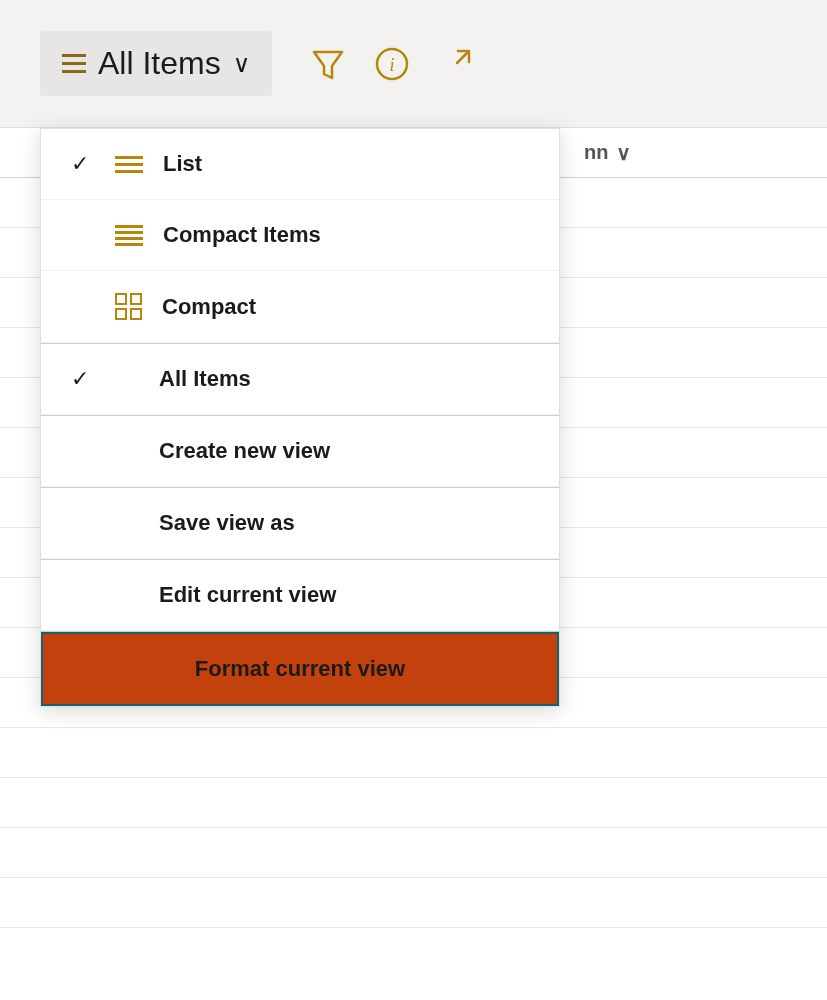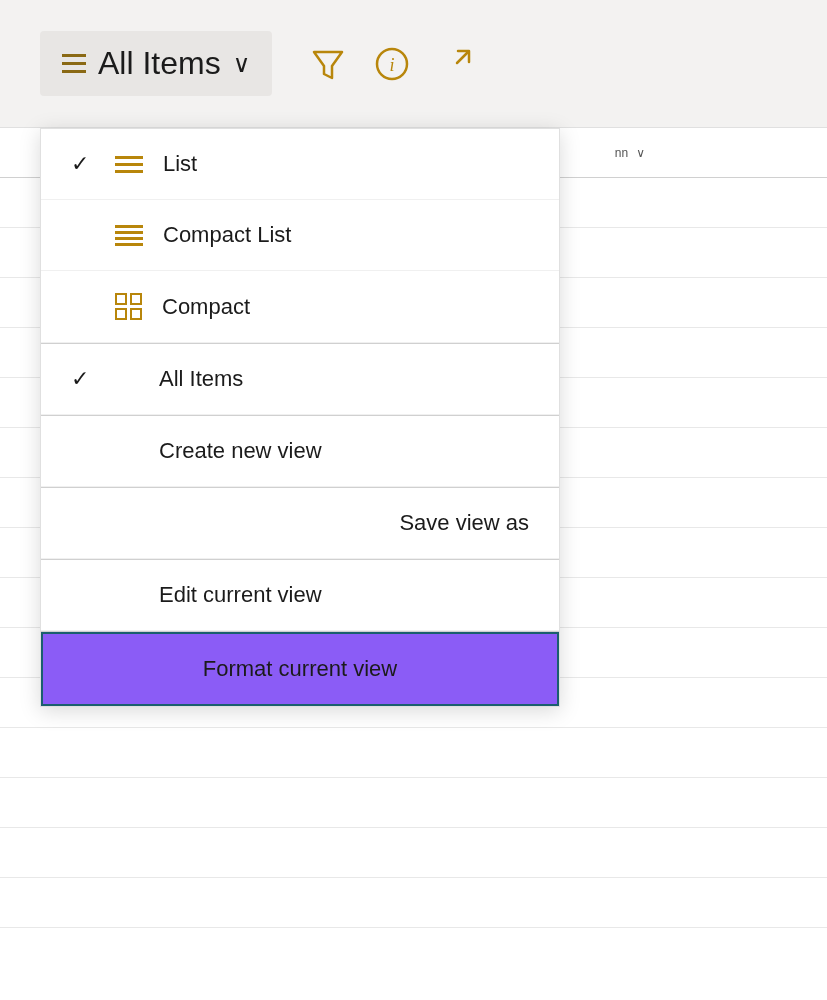--- a/index.html
+++ b/index.html
@@ -104,27 +104,27 @@
     }
 
     .column-text-left {
       font-size: 18px;
       color: #555;
       font-weight: 500;
     }
 
     .column-text-right {
       position: absolute;
-      right: 182px;
+      right: 196px;
       display: flex;
       align-items: center;
       gap: 8px;
-      font-size: 12px;
+      font-size: 20px;
       color: #555;
-      font-weight: 400;
+      font-weight: 700;
     }
 
     
     .dropdown-menu {
       position: absolute;
       top: 128px;
       left: 40px;
       width: 520px;
       background: #ffffff;
       border: 1px solid #e0e0e0;
@@ -143,21 +143,21 @@
       border-bottom: 1px solid #f0f0f0;
       position: relative;
     }
 
     .dropdown-item.selected {
       
     }
 
     .dropdown-item.format-current {
       border: 2.5px solid #1a5f6e;
-      background: #8b5cf6;
+      background: #c2410c;
     }
 
     .checkmark {
       font-size: 22px;
       color: #1b1b1b;
       width: 24px;
       flex-shrink: 0;
     }
 
     .checkmark.empty {
@@ -167,21 +167,21 @@
     .item-icon {
       display: flex;
       align-items: center;
       justify-content: center;
       flex-shrink: 0;
     }
 
     .item-label {
       font-size: 22px;
       color: #1b1b1b;
-      font-weight: 400;
+      font-weight: 700;
     }
 
     .divider {
       height: 1px;
       background: #d0d0d0;
       margin: 0;
     }
 
     
     .list-lines {
@@ -322,21 +322,21 @@
   <div class="dropdown-item">
     <span class="checkmark empty"></span>
     <span class="item-icon">
       <div class="compact-lines">
         <span></span>
         <span></span>
         <span></span>
         <span></span>
       </div>
     </span>
-    <span class="item-label">Compact List</span>
+    <span class="item-label">Compact Items</span>
   </div>
 
   <div class="dropdown-item">
     <span class="checkmark empty"></span>
     <span class="item-icon">
       <div class="gallery-grid">
         <span></span>
         <span></span>
         <span></span>
         <span></span>
@@ -354,21 +354,21 @@
 
   <div class="divider"></div>
 
   <div class="dropdown-item" style="padding-left: 30px; align-items: center;">
     <span class="checkmark empty"></span>
     <span class="item-label" style="margin-left: 44px;">Create new view</span>
   </div>
 
   <div class="divider"></div>
 
-  <div class="dropdown-item" style="padding-left: 30px; justify-content: flex-end;">
+  <div class="dropdown-item" style="padding-left: 30px;">
     <span class="checkmark empty"></span>
     <span class="item-label" style="margin-left: 44px;">Save view as</span>
   </div>
 
   <div class="divider"></div>
 
   <div class="dropdown-item" style="">
     <span class="checkmark empty"></span>
     <span class="item-label" style="margin-left: 44px;">Edit current view</span>
   </div>

